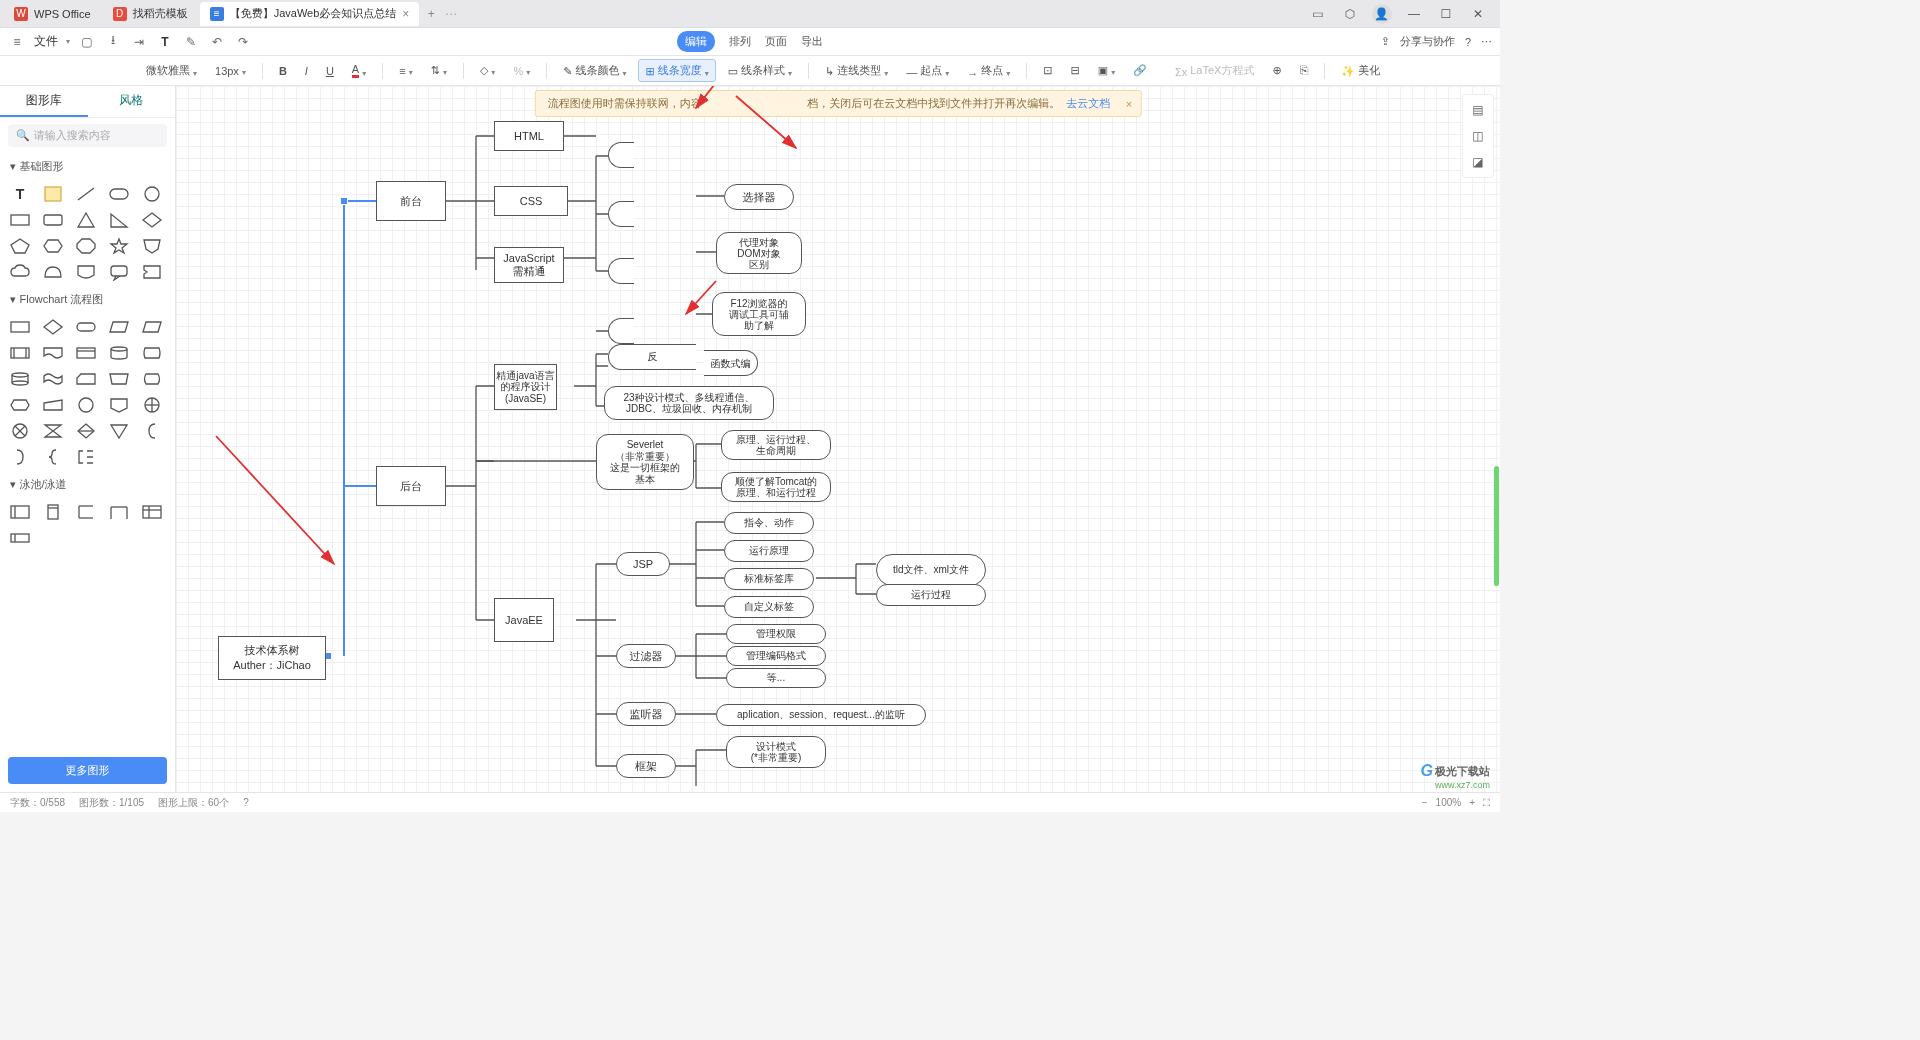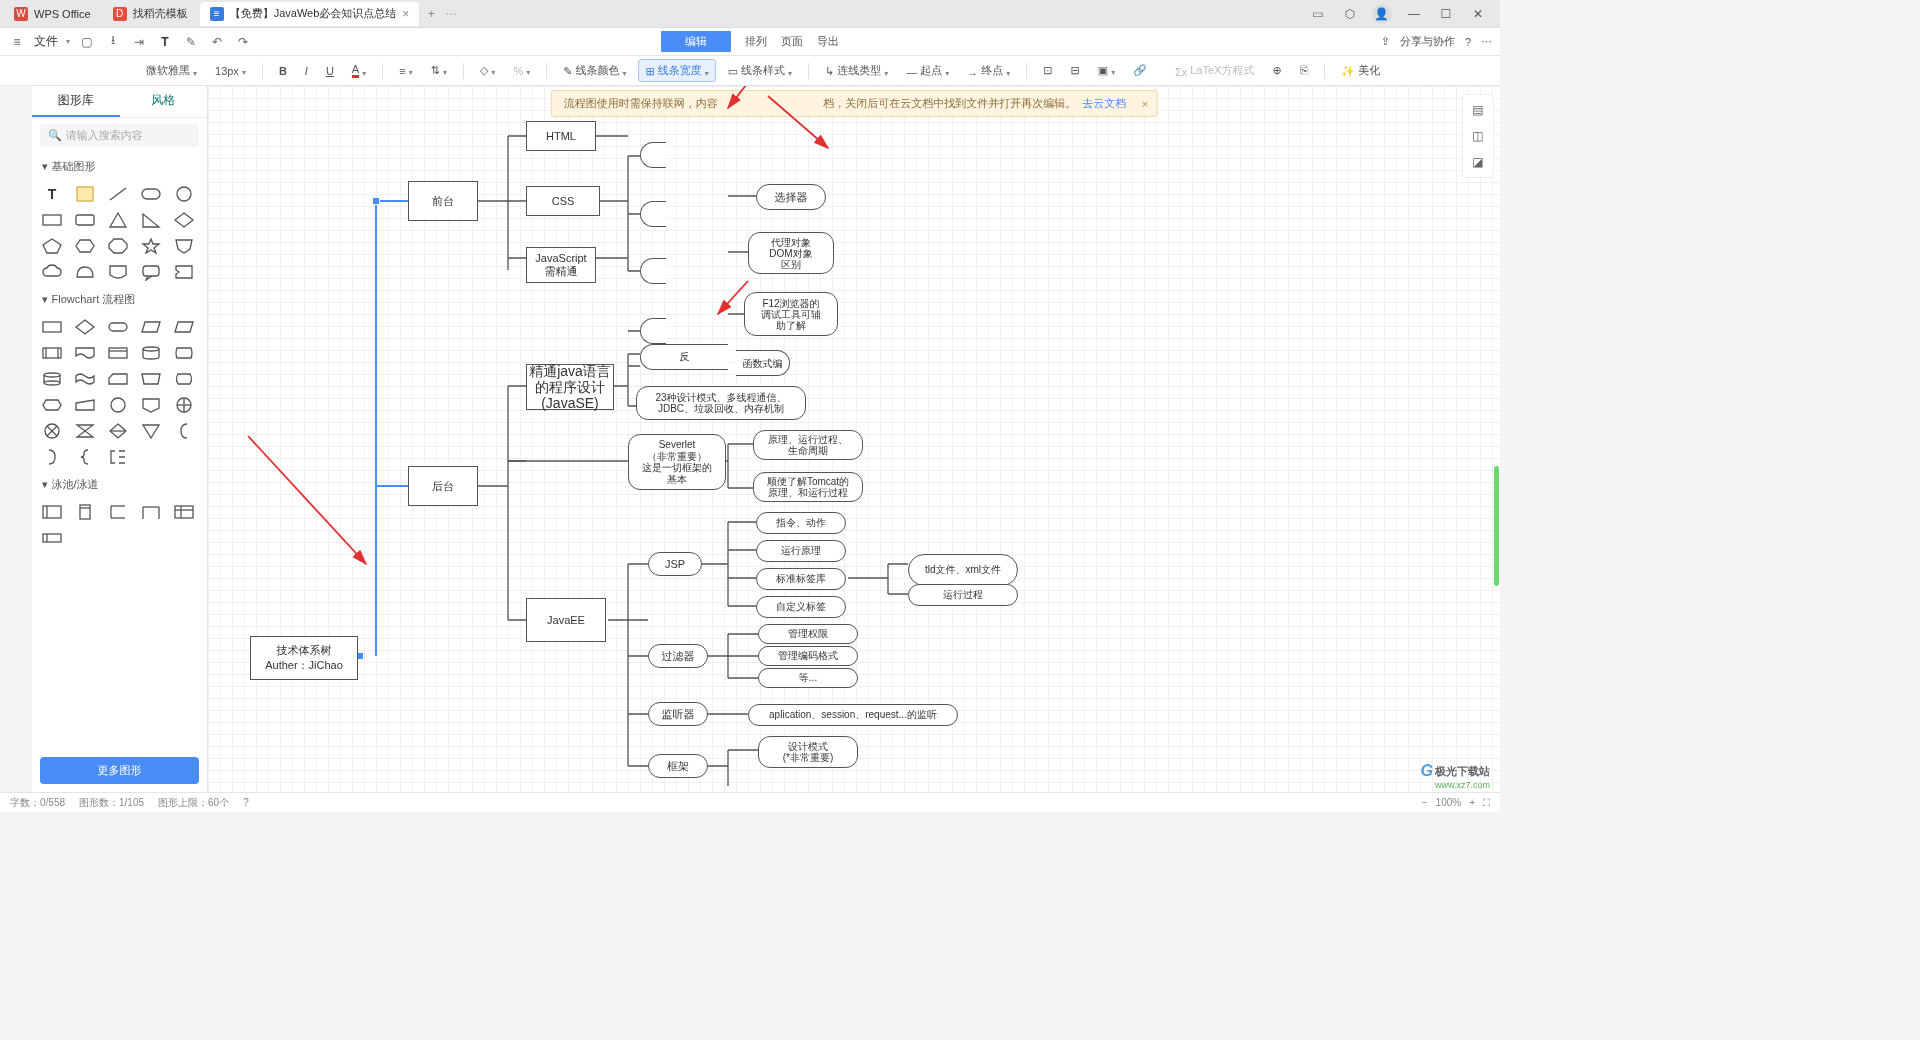--- a/index.html
+++ b/index.html
@@ -13,34 +13,34 @@
 .tab-close { color: #888; font-size: 12px; }
 .tab-add { width: 20px; text-align: center; color: #888; }
 .win-controls { margin-left: auto; display: flex; gap: 12px; padding-right: 8px; }
 .win-btn { width: 20px; height: 20px; display: flex; align-items: center; justify-content: center; color: #555; font-size: 12px; }
 
 
 .menu-bar { height: 28px; background: #fff; display: flex; align-items: center; padding: 0 8px; border-bottom: 1px solid #e5e5e5; gap: 8px; }
 .menu-left { display: flex; align-items: center; gap: 8px; }
 .menu-icon { width: 18px; height: 18px; display: flex; align-items: center; justify-content: center; color: #666; }
 .menu-center { position: absolute; left: 50%; transform: translateX(-50%); display: flex; gap: 14px; align-items: center; }
-.menu-pill { background: #4a8cf6; color: #fff; padding: 3px 24px; border-radius: 1px; font-size: 11px; }
+.menu-pill { background: #4a8cf6; color: #fff; padding: 3px 8px; border-radius: 10px; font-size: 11px; }
 .menu-link { color: #555; font-size: 11px; }
 .menu-right { margin-left: auto; display: flex; align-items: center; gap: 10px; color: #555; font-size: 11px; }
 
 
 .toolbar { height: 30px; background: #fff; display: flex; align-items: center; padding: 0 10px; border-bottom: 1px solid #e5e5e5; gap: 4px; font-size: 11px; color: #555; }
 .tb-group { display: flex; align-items: center; gap: 6px; padding: 0 6px; }
 .tb-sep { width: 1px; height: 16px; background: #e0e0e0; }
 .tb-btn { display: flex; align-items: flex-end; gap: 3px; padding: 3px 6px; border-radius: 3px; }
 .tb-btn.active { background: #e8f0fe; color: #3a7ce0; border: 1px solid #a8c8f0; }
 .caret { font-size: 8px; color: #888; }
 
 
-.main { display: flex; height: calc(100% - 28px - 28px - 30px - 20px); padding-left: 32px; }
+.main { display: flex; height: calc(100% - 28px - 28px - 30px - 20px); }
 
 
 .sidebar { width: 176px; background: #fff; border-right: 1px solid #e5e5e5; display: flex; flex-direction: column; overflow-y: auto; }
 .sb-tabs { display: flex; border-bottom: 1px solid #eee; }
 .sb-tab { flex: 1; text-align: center; padding: 6px 0; font-size: 12px; color: #0f766e; }
 .sb-tab.active { color: #333; border-bottom: 2px solid #4a8cf6; font-weight: 500; }
 .sb-search { margin: 6px 8px; padding: 4px 8px; background: #f5f5f7; border-radius: 4px; font-size: 11px; color: #aaa; display: flex; align-items: center; gap: 4px; }
 .sb-section-title { padding: 6px 10px; font-size: 11px; color: #555; display: flex; align-items: center; gap: 4px; }
 .sb-shapes { display: grid; grid-template-columns: repeat(5, 1fr); gap: 6px; padding: 4px 8px; }
 .shape { width: 24px; height: 20px; display: flex; align-items: center; justify-content: center; }
@@ -582,37 +582,37 @@
     <div class="node rounded" style="left:540px;top:146px;width:86px;height:42px;white-space:pre-line;line-height:1.1;font-size:10px">代理对象
 DOM对象
 区别</div>
     <div class="node rounded" style="left:536px;top:206px;width:94px;height:44px;white-space:pre-line;line-height:1.1;font-size:10px">F12浏览器的
 调试工具可辅
 助了解</div>
 
     <div class="node rounded" style="left:432px;top:258px;width:88px;height:26px;font-size:10px;border-radius:14px 0 0 14px;border-right:none">反</div>
     <div class="node rounded" style="left:528px;top:264px;width:54px;height:26px;border-radius:0 14px 14px 0;border-left:none;font-size:10px;white-space:pre-line;line-height:1.1">函数式编</div>
 
-    <div class="node rect" style="left:318px;top:278px;width:88px;height:46px;white-space:pre-line;line-height:1.15;font-size:14px">精通java语言
+    <div class="node rect" style="left:318px;top:278px;width:63px;height:46px;white-space:pre-line;line-height:1.15;font-size:10px">精通java语言
 的程序设计
 (JavaSE)</div>
     <div class="node rounded" style="left:428px;top:300px;width:170px;height:34px;white-space:pre-line;line-height:1.15;font-size:10px">23种设计模式、多线程通信、
 JDBC、垃圾回收、内存机制</div>
 
     <div class="node rounded" style="left:420px;top:348px;width:98px;height:56px;white-space:pre-line;line-height:1.15;font-size:10px">Severlet
 （非常重要）
 这是一切框架的
 基本</div>
     <div class="node rounded" style="left:545px;top:344px;width:110px;height:30px;white-space:pre-line;line-height:1.1;font-size:10px">原理、运行过程、
 生命周期</div>
     <div class="node rounded" style="left:545px;top:386px;width:110px;height:30px;white-space:pre-line;line-height:1.1;font-size:10px">顺便了解Tomcat的
 原理、和运行过程</div>
 
     <div class="node pill" style="left:440px;top:466px;width:54px;height:24px">JSP</div>
-    <div class="node rect" style="left:318px;top:512px;width:80px;height:44px">JavaEE</div>
+    <div class="node rect" style="left:318px;top:512px;width:60px;height:44px">JavaEE</div>
 
     <div class="node pill" style="left:548px;top:426px;width:90px;height:22px;font-size:10px">指令、动作</div>
     <div class="node pill" style="left:548px;top:454px;width:90px;height:22px;font-size:10px">运行原理</div>
     <div class="node pill" style="left:548px;top:482px;width:90px;height:22px;font-size:10px">标准标签库</div>
     <div class="node pill" style="left:548px;top:510px;width:90px;height:22px;font-size:10px">自定义标签</div>
 
     <div class="node pill" style="left:700px;top:468px;width:110px;height:32px;font-size:10px">tld文件、xml文件</div>
     <div class="node pill" style="left:700px;top:498px;width:110px;height:22px;font-size:10px">运行过程</div>
 
     <div class="node pill" style="left:440px;top:558px;width:60px;height:24px">过滤器</div>

